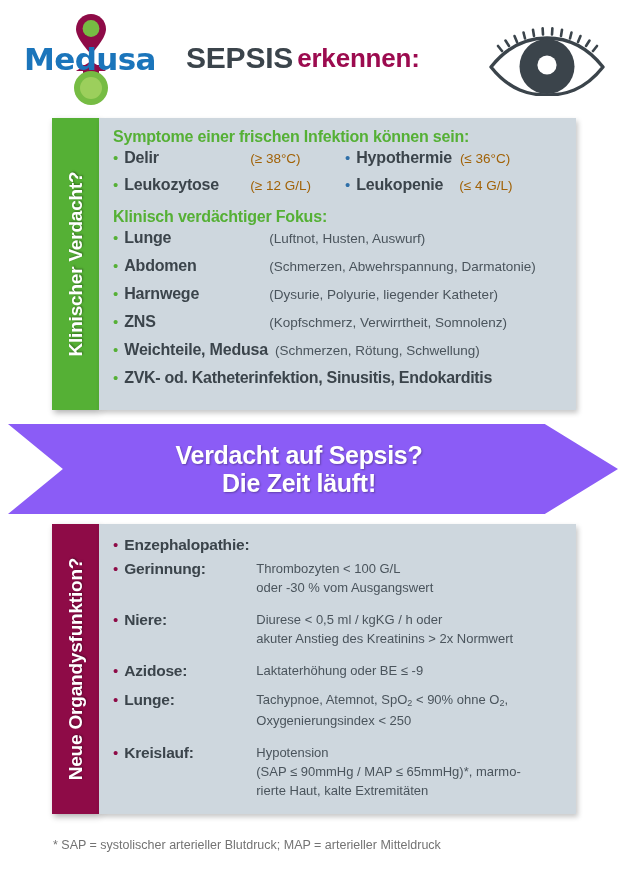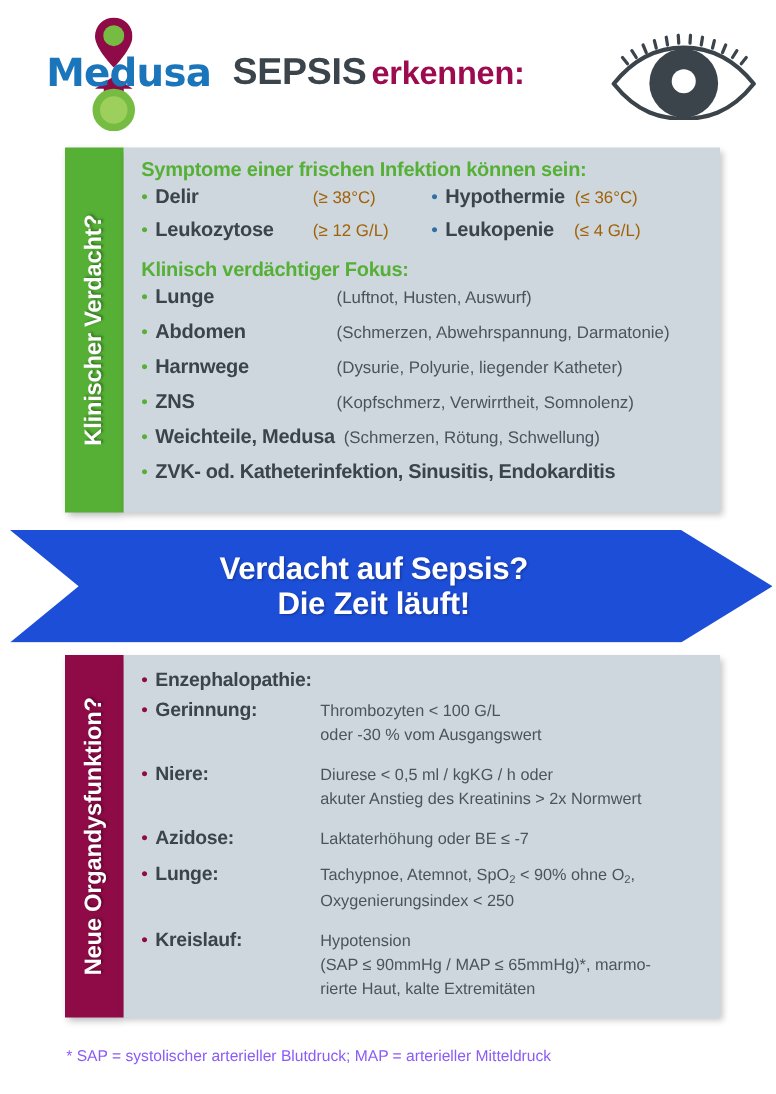--- a/index.html
+++ b/index.html
@@ -50,21 +50,20 @@
     left: 0;
     top: 30px;
     width: 122px;
     text-align: center;
     font-family: "DejaVu Sans", sans-serif;
     font-size: 31px;
     font-weight: bold;
     letter-spacing: -0.6px;
     color: #1b75bb;
     line-height: 1;
-    margin-left: 13px;
   }
   .title-wrap {
     position: absolute;
     left: 186px;
     top: 33px;
     height: 50px;
     display: flex;
     align-items: center;
   }
   .title-main {
@@ -209,21 +208,21 @@
     letter-spacing: -0.3px;
   }
 
   
   .arrow {
     position: absolute;
     left: 8px;
     top: 424px;
     width: 610px;
     height: 90px;
-    background: #1d4ed8;
+    background: #8b5cf6;
     -webkit-clip-path: polygon(0 0, 88% 0, 100% 50%, 88% 100%, 0 100%, 9% 50%);
     clip-path: polygon(0 0, 88% 0, 100% 50%, 88% 100%, 0 100%, 9% 50%);
     display: flex;
     align-items: center;
     justify-content: center;
     filter: drop-shadow(2px 3px 4px rgba(0,0,0,0.25));
   }
   .arrow-text {
     color: #ffffff;
     font-weight: bold;
@@ -274,21 +273,21 @@
     bottom: -2px;
   }
   .org-gap { height: 9px; }
 
   
   .footnote {
     position: absolute;
     left: 53px;
     top: 838px;
     font-size: 12.5px;
-    color: #8b5cf6;
+    color: #737373;
   }
 </style>
 </head>
 <body>
 
 <div class="header">
 
   <div class="logo">
     <svg class="logo-pin-top" viewBox="0 0 30 40">
       <path d="M15 0 C6.7 0 0 6.7 0 15 C0 25 15 40 15 40 C15 40 30 25 30 15 C30 6.7 23.3 0 15 0 Z" fill="#8e0b47"></path>
@@ -434,21 +433,21 @@
       <span>Diurese &lt; 0,5 ml / kgKG / h oder</span><br>
       <span>akuter Anstieg des Kreatinins &gt; 2x Normwert</span>
     </span>
   </div>
 
   <div class="org-gap"></div>
 
   <div class="org-row">
     <span class="org-bullet">•</span>
     <span class="org-term">Azidose:</span>
-    <span class="org-desc">Laktaterhöhung  oder  BE ≤ -7</span>
+    <span class="org-desc">Laktaterhöhung  oder  BE ≤ -9</span>
   </div>
 
   <div class="org-gap" style="height:5px;"></div>
 
   <div class="org-row">
     <span class="org-bullet">•</span>
     <span class="org-term">Lunge:</span>
     <span class="org-desc">
       <span>Tachypnoe, Atemnot, SpO<sub>2</sub> &lt; 90% ohne O<sub>2</sub>,</span><br>
       <span>Oxygenierungsindex &lt; 250</span>

